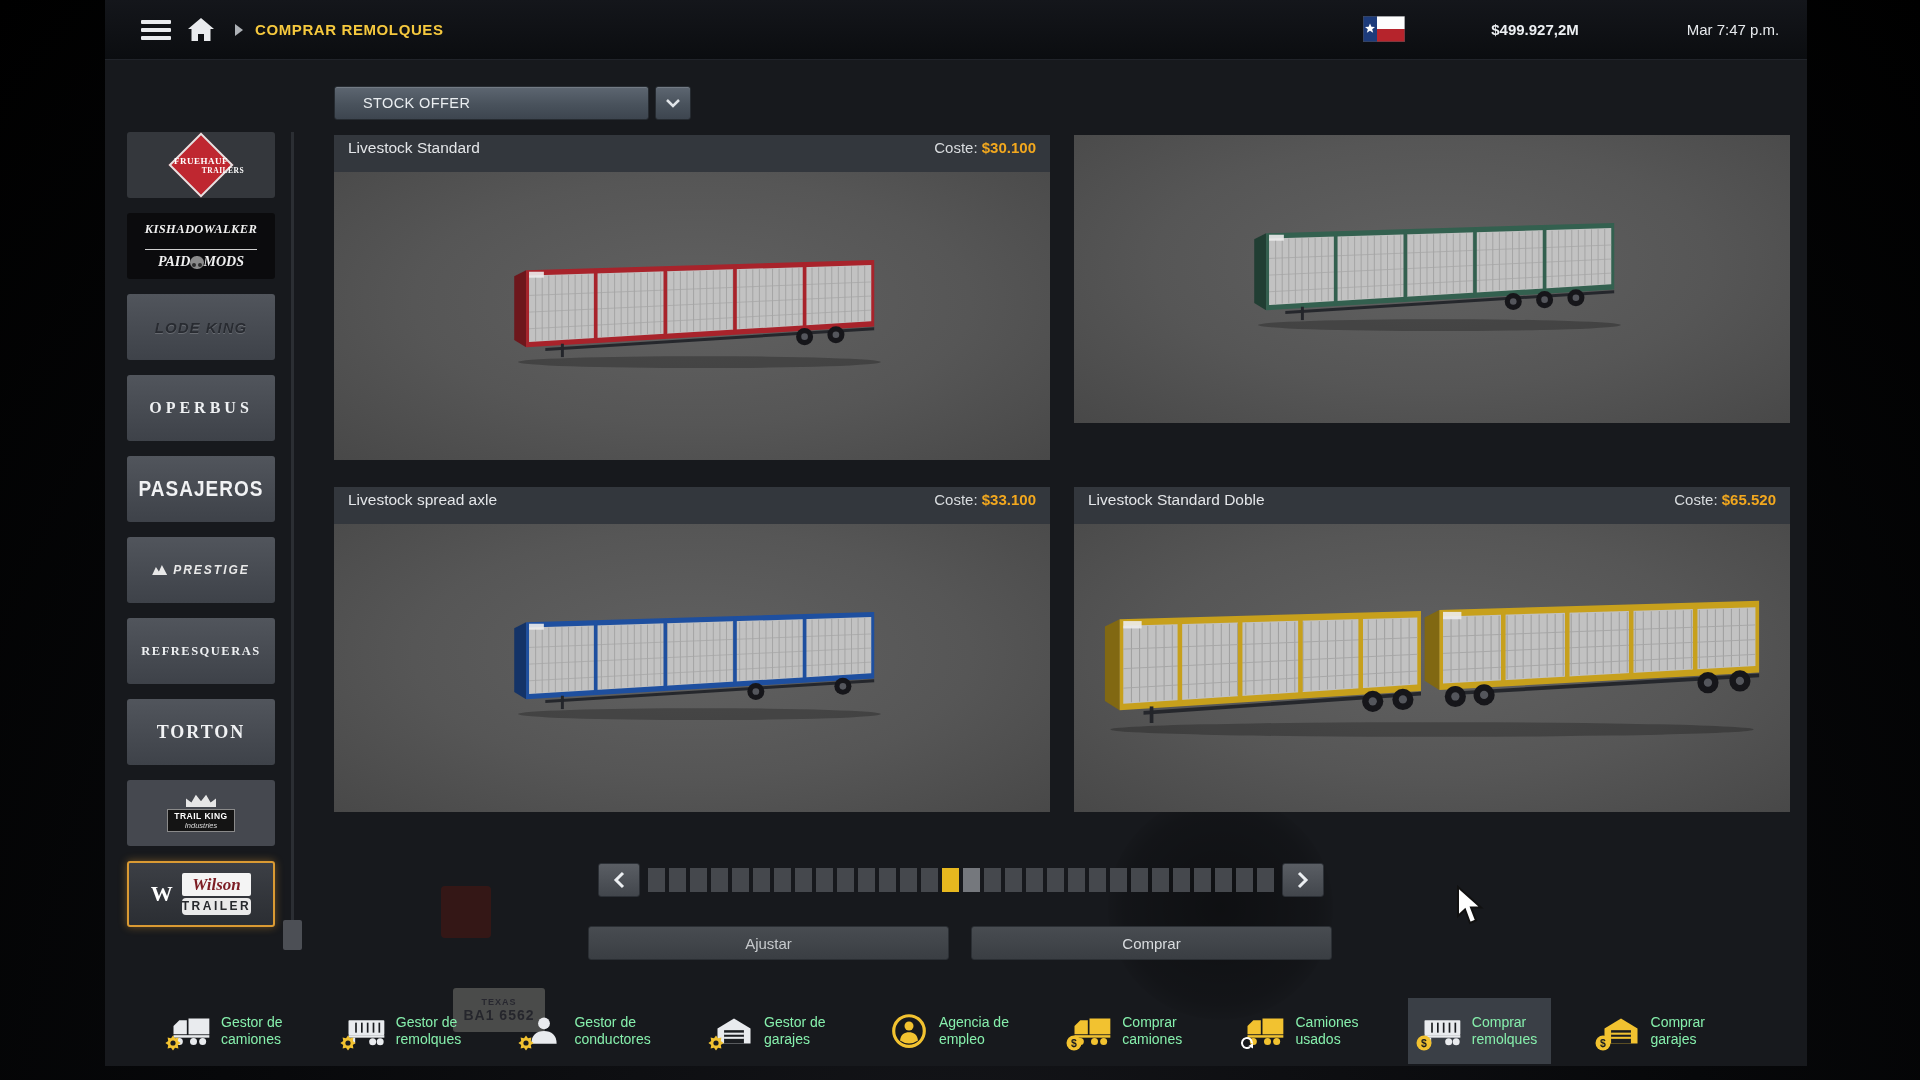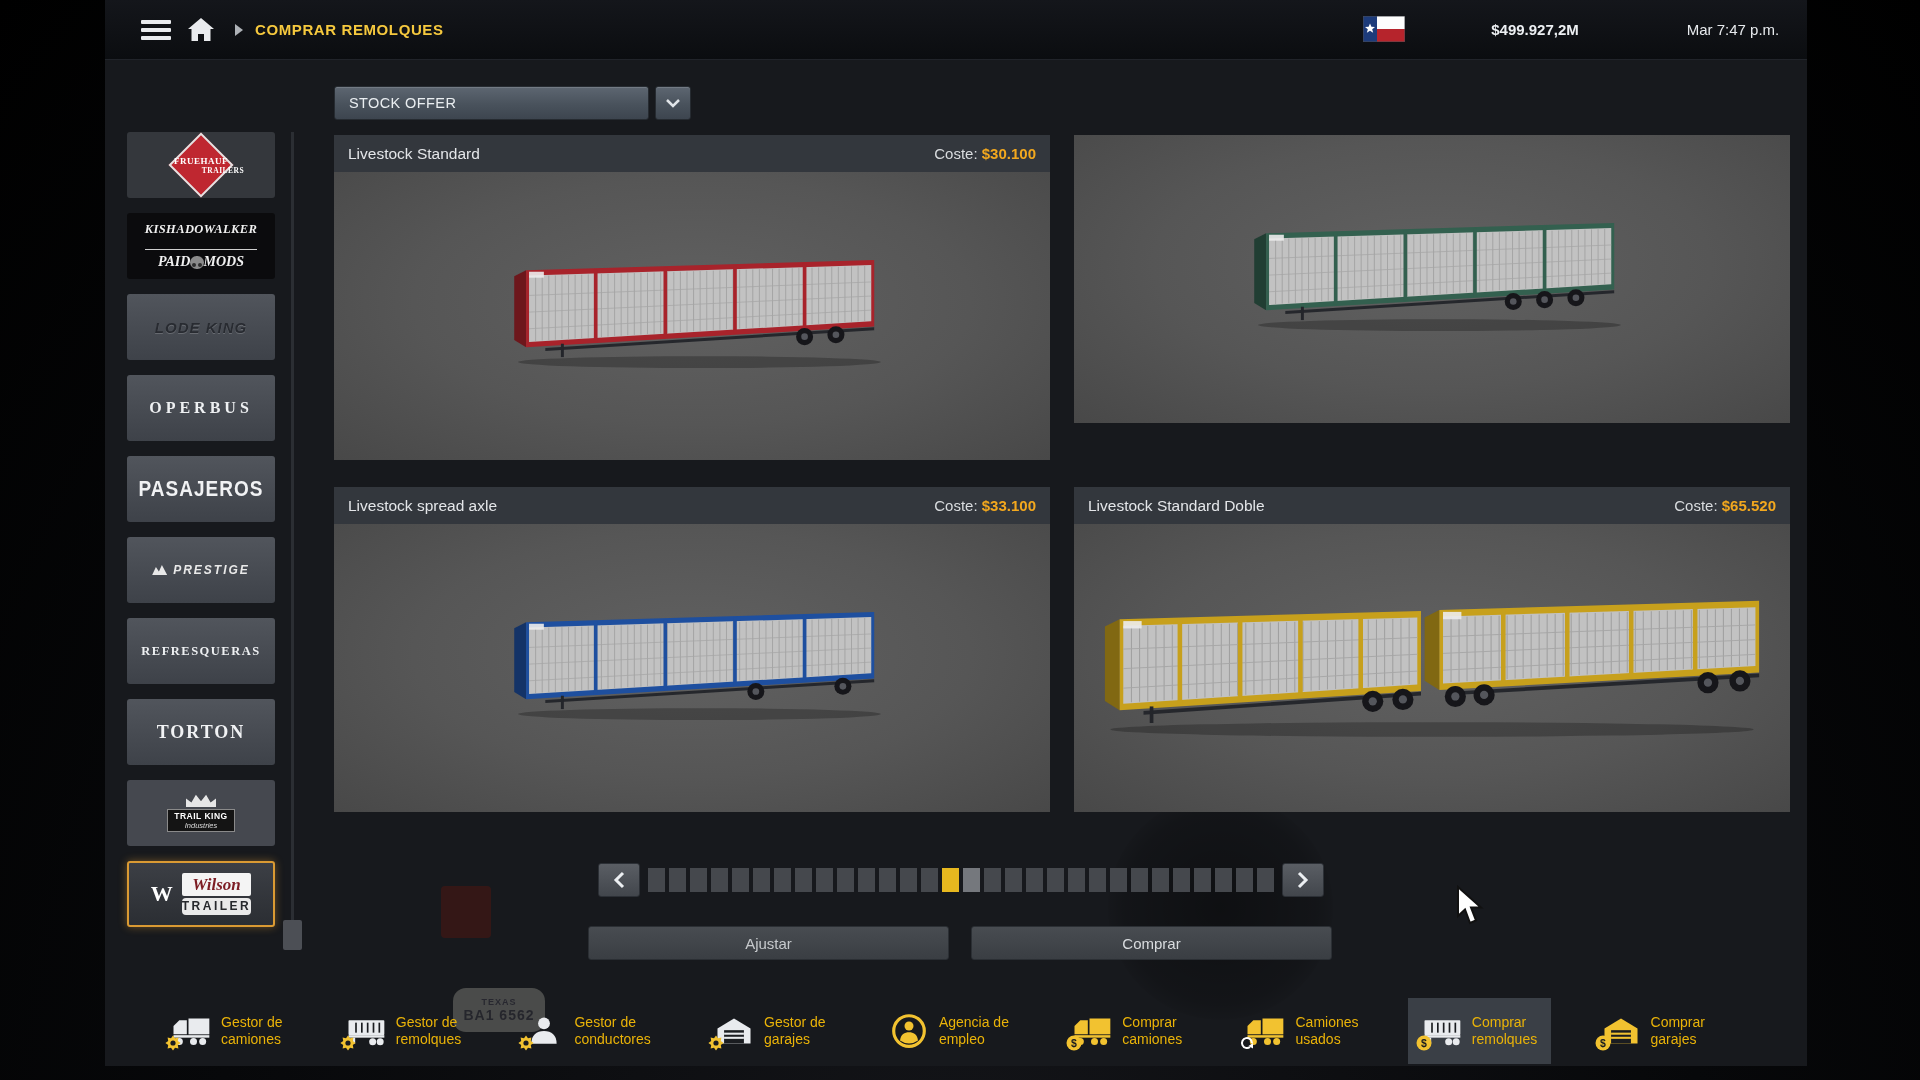--- a/index.html
+++ b/index.html
@@ -11,21 +11,21 @@
   
   .panel { position:absolute; left:105px; top:0; width:1702px; height:1066px;
     background:#17191d; overflow:hidden; }
 
   
   .bg-disc { position:absolute; left:1003px; top:795px; width:225px; height:225px;
     border-radius:50%; background:radial-gradient(circle, rgba(0,0,0,.38) 0%, rgba(0,0,0,.18) 60%, rgba(0,0,0,0) 75%); z-index:0; }
   .bg-redbox { position:absolute; left:336px; top:886px; width:50px; height:52px;
     background:rgba(88,22,16,.45); border-radius:4px; z-index:0; }
   .bg-plate { position:absolute; left:348px; top:988px; width:92px; height:44px;
-    background:rgba(158,158,148,.38); border-radius:13px; z-index:0;
+    background:rgba(158,158,148,.38); border-radius:3px; z-index:0;
     display:flex; flex-direction:column; align-items:center; justify-content:center; }
   .bg-plate .plate-top { font-size:9px; font-weight:bold; color:rgba(30,30,40,.8); letter-spacing:1px; }
   .bg-plate .plate-num { font-size:14px; font-weight:bold; color:rgba(25,25,35,.75); letter-spacing:1px; }
 
   
   .topbar { position:absolute; left:0; top:0; width:100%; height:60px; z-index:3;
     background:linear-gradient(#14161b,#0b0d10); border-bottom:1px solid #21242a;padding-left:40px; }
   .hamburger { position:absolute; left:36px; top:20px; width:30px; height:20px;
     display:flex; flex-direction:column; justify-content:space-between; cursor:pointer; }
   .hamburger span { display:block; height:4px; background:#e9ebee; border-radius:1px; }
@@ -90,33 +90,33 @@
 
   .scroll-track { position:absolute; left:186px; top:132px; width:3px; height:798px;
     background:#2b2e33; z-index:1; }
   .scroll-thumb { position:absolute; left:178px; top:920px; width:19px; height:30px;
     background:#4c4f55; border-radius:2px; z-index:2; cursor:grab; }
 
   
   .filter-btn { position:absolute; left:229px; top:86px; width:315px; height:34px; z-index:2;
     background:linear-gradient(#5d6671 0%,#49525c 55%,#3d454f 100%);
     border:1px solid #262b31; border-radius:3px; display:flex; align-items:center;
-    padding-left:14px; color:#eaeef1; font-size:14.5px; letter-spacing:.4px; cursor:pointer;
+    padding-left:28px; color:#eaeef1; font-size:14.5px; letter-spacing:.4px; cursor:pointer;
     box-shadow:inset 0 1px 0 rgba(255,255,255,.14); }
   .filter-arrow { position:absolute; left:550px; top:86px; width:36px; height:34px; z-index:2;
     background:linear-gradient(#5d6671 0%,#49525c 55%,#3d454f 100%);
     border:1px solid #262b31; border-radius:3px; display:flex; align-items:center;
     justify-content:center; cursor:pointer; box-shadow:inset 0 1px 0 rgba(255,255,255,.14); }
 
   
   .cards { position:absolute; left:229px; top:135px; z-index:2;
     display:grid; grid-template-columns:716px 716px; column-gap:24px; row-gap:27px; }
   .card { width:716px; height:325px; cursor:pointer; }
-  .card-head { height:37px; background:#33373d; display:flex; align-items:center;
-    justify-content:space-between; padding:15px 14px; }
+  .card-head { height:37px; background:#33373d; display:flex; align-items:flex-start;
+    justify-content:space-between; padding:4px 14px; }
   .card-title { color:#e4e6e9; font-size:15.5px; }
   .card-cost { color:#d9dcdf; font-size:15px; }
   .card-cost .price { color:#f3a81e; font-weight:bold; }
   .card-body { height:288px;
     background:radial-gradient(ellipse at 50% 45%, #616161 0%, #565656 55%, #484848 100%);
     display:flex; align-items:center; justify-content:center; }
 
   
   .pager { position:absolute; left:493px; top:863px; display:flex; align-items:center; gap:8px; z-index:2; }
   .pg-arrow { width:42px; height:34px; background:linear-gradient(#5a5e64,#42464c);
@@ -134,21 +134,21 @@
   .act.adjust { left:483px; top:926px; }
   .act.buy { left:866px; top:926px; color:#d9dcdf; }
 
   
   .toolbar { position:absolute; left:0; right:0; top:998px; height:66px; z-index:2;
     display:flex; align-items:center; justify-content:space-between; padding:0 88px 0 52px; }
   .tb-item { display:flex; align-items:center; gap:10px; height:66px; padding:0 14px; cursor:pointer; }
   .tb-item.active { background:#3a3f46; }
   .tb-icon { position:relative; width:40px; height:34px; display:flex; align-items:center; justify-content:center; }
   .tb-badge { position:absolute; left:-6px; bottom:-3px; width:16px; height:16px; }
-  .tb-labels { color:#eab308; font-size:14px; line-height:1.25; }
+  .tb-labels { color:#86efac; font-size:14px; line-height:1.25; }
 
   
   .cursor { position:absolute; left:1455px; top:885px; z-index:10; pointer-events:none; }
 </style>
 </head>
 <body>
 
 <div id="stage">
   <div class="panel">
 

